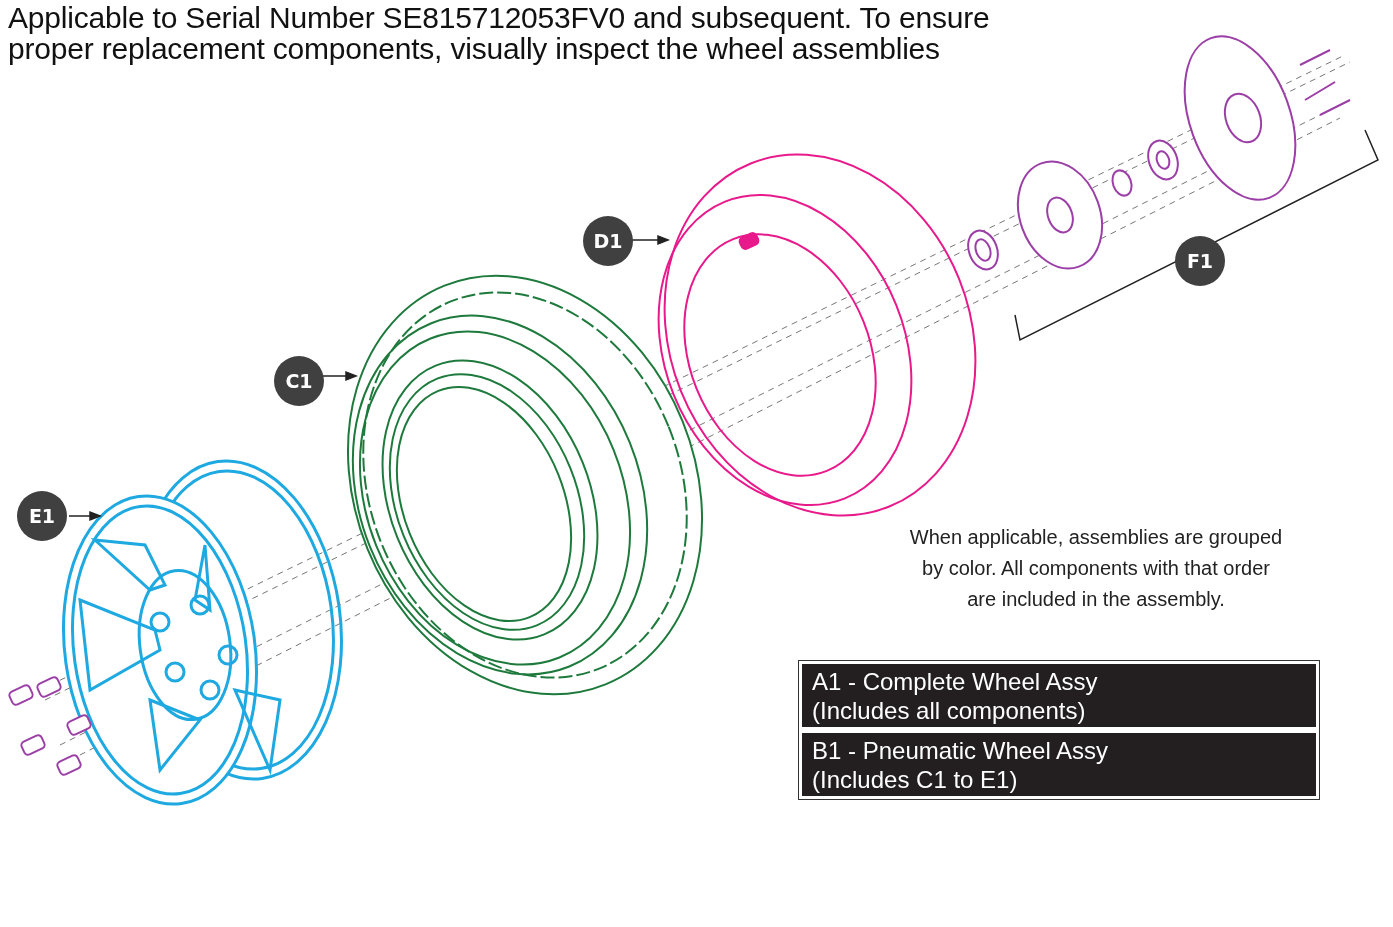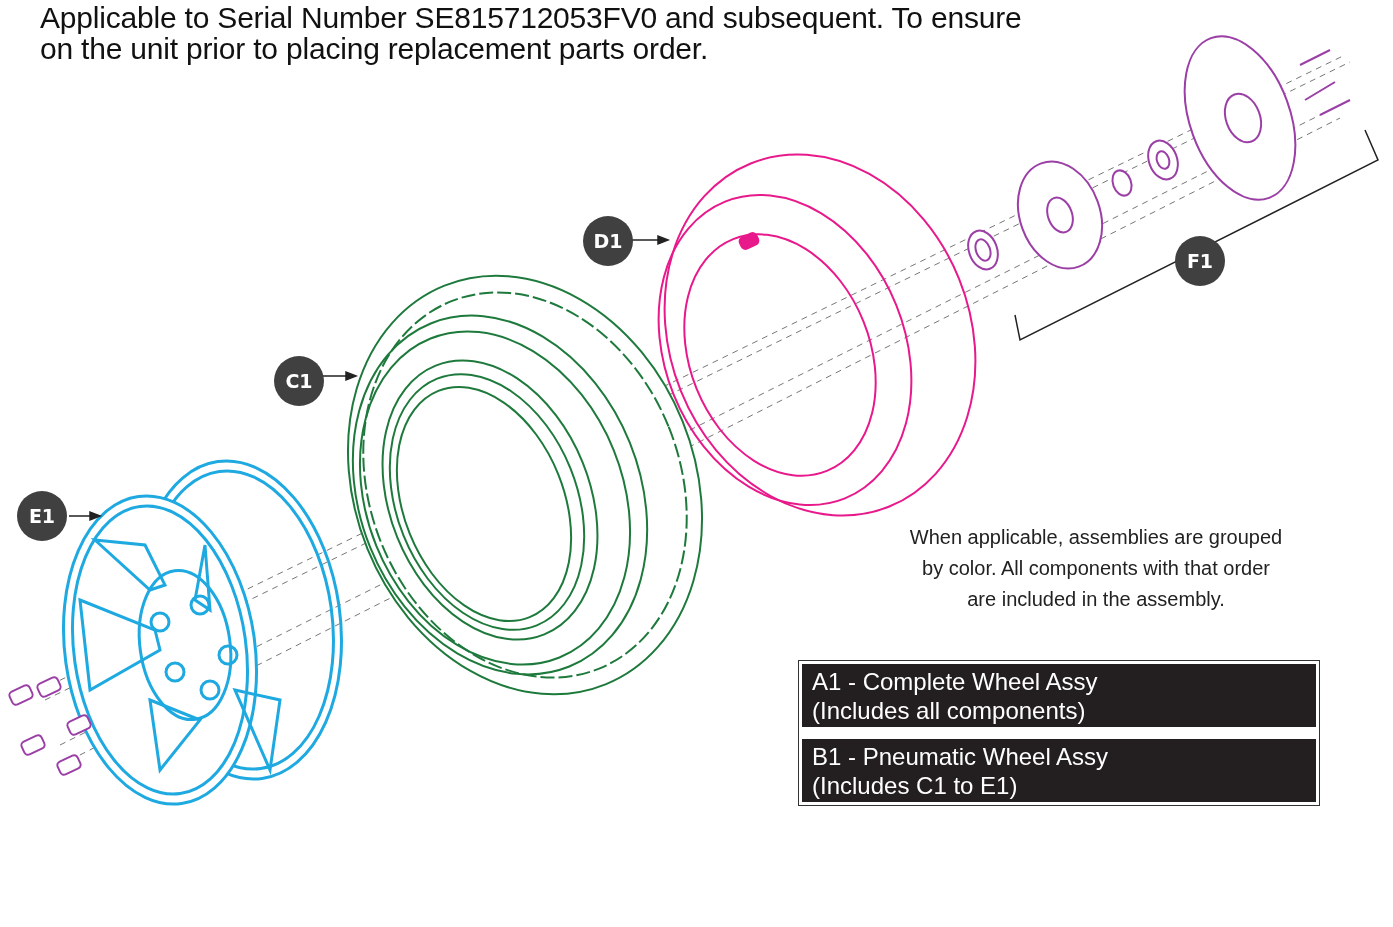--- a/index.html
+++ b/index.html
@@ -1,27 +1,27 @@
 <!DOCTYPE html>
 <html><head>
 <meta charset="utf-8">
 <style>
   html, body { margin: 0; padding: 0; background: #ffffff; }
   body { width: 1393px; height: 927px; position: relative; overflow: hidden;
          font-family: "Liberation Sans", sans-serif; color: #111; }
   .header-note { position: absolute; left: 8px; top: 2px; font-size: 30px; line-height: 31px;
                  color: #111; letter-spacing: -0.2px; }
-  .header-note div { white-space: nowrap; margin-left: 32px; }
+  .header-note div { white-space: nowrap; }
   .group-note { position: absolute; left: 800px; top: 522px; width: 592px; text-align: center;
                 font-size: 20px; line-height: 31px; color: #222; }
   .legend { position: absolute; left: 798px; top: 660px; width: 522px; border: 1.5px solid #333;
             background: #fff; padding: 3px; box-sizing: border-box; }
   .legend-row { background: #231f20; color: #fff; font-size: 24px; line-height: 29px;
                 padding: 3px 0 2px 10px; }
-  .legend-row + .legend-row { margin-top: 12px; }
+  .legend-row + .legend-row { margin-top: 6px; }
   .callout { position: absolute; width: 50px; height: 50px; border-radius: 50%; background: #404040;
              color: #fff; font-family: "DejaVu Sans", sans-serif; font-weight: bold; font-size: 19px;
              display: flex; align-items: center; justify-content: center; }
   svg.diagram { position: absolute; left: 0; top: 0; }
 </style>
 </head>
 <body>
 
 <svg class="diagram" width="1393" height="927" viewBox="0 0 1393 927">
 
@@ -97,21 +97,21 @@
       <polygon points="668,240 658,236 658,244"></polygon>
     <line x1="323" y1="376" x2="348" y2="376"></line>
       <polygon points="356,376 346,372 346,380"></polygon>
     <line x1="69" y1="516" x2="92" y2="516"></line>
       <polygon points="100,516 90,512 90,520"></polygon>
   </g>
 </svg>
 
 <div class="header-note">
   <div>Applicable to Serial Number SE815712053FV0 and subsequent. To ensure</div>
-  <div>on the unit prior to placing replacement parts order.</div>
+  <div>proper replacement components, visually inspect the wheel assemblies</div>
 </div>
 
 <div class="callout" style="left:583px;top:216px;">D1</div>
 <div class="callout" style="left:274px;top:356px;">C1</div>
 <div class="callout" style="left:17px;top:491px;">E1</div>
 <div class="callout" style="left:1175px;top:236px;">F1</div>
 
 <div class="group-note">
   <div>When applicable, assemblies are grouped</div>
   <div>by color. All components with that order</div>

